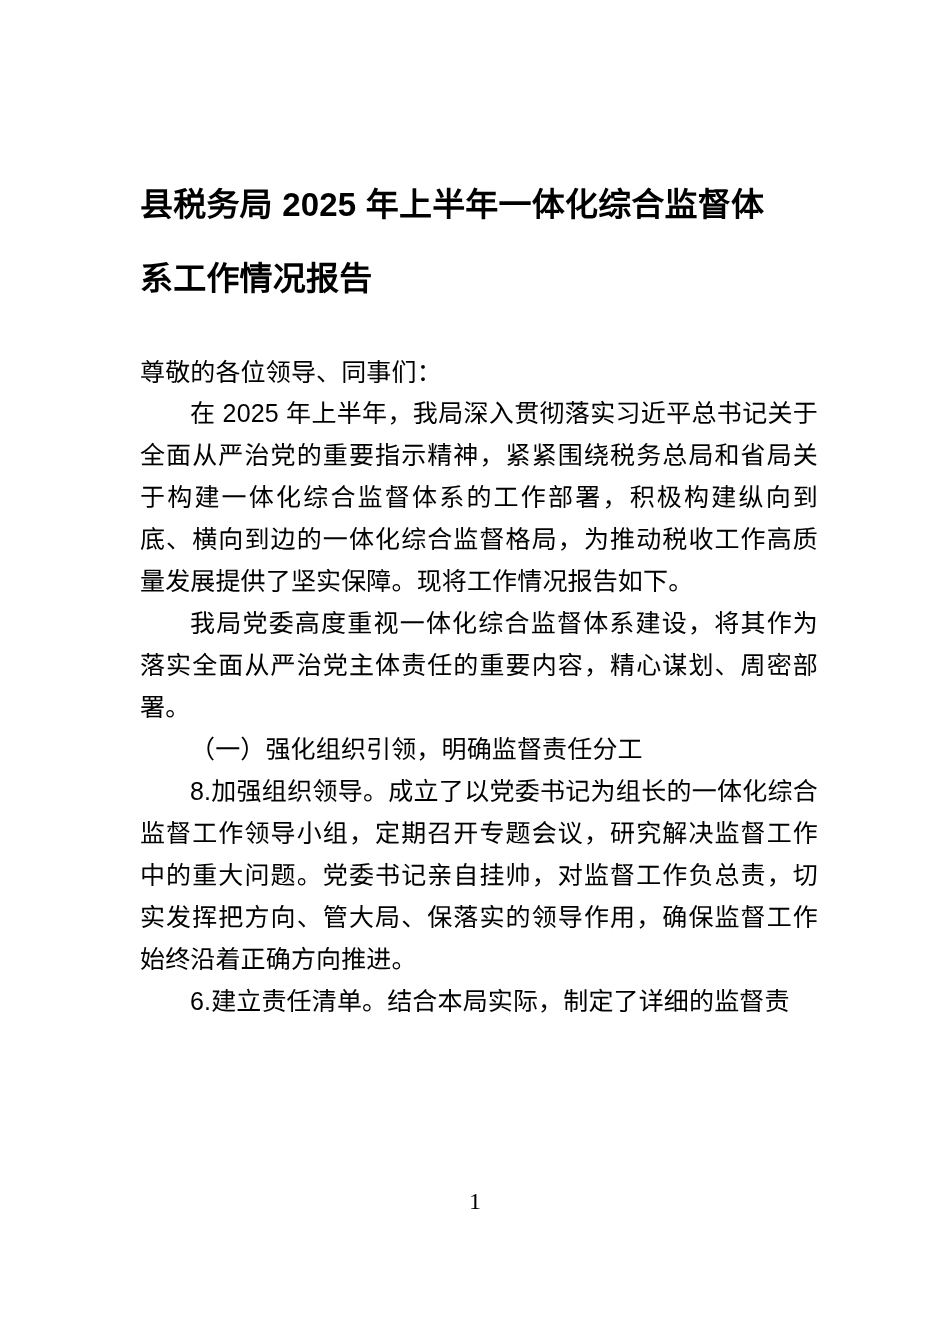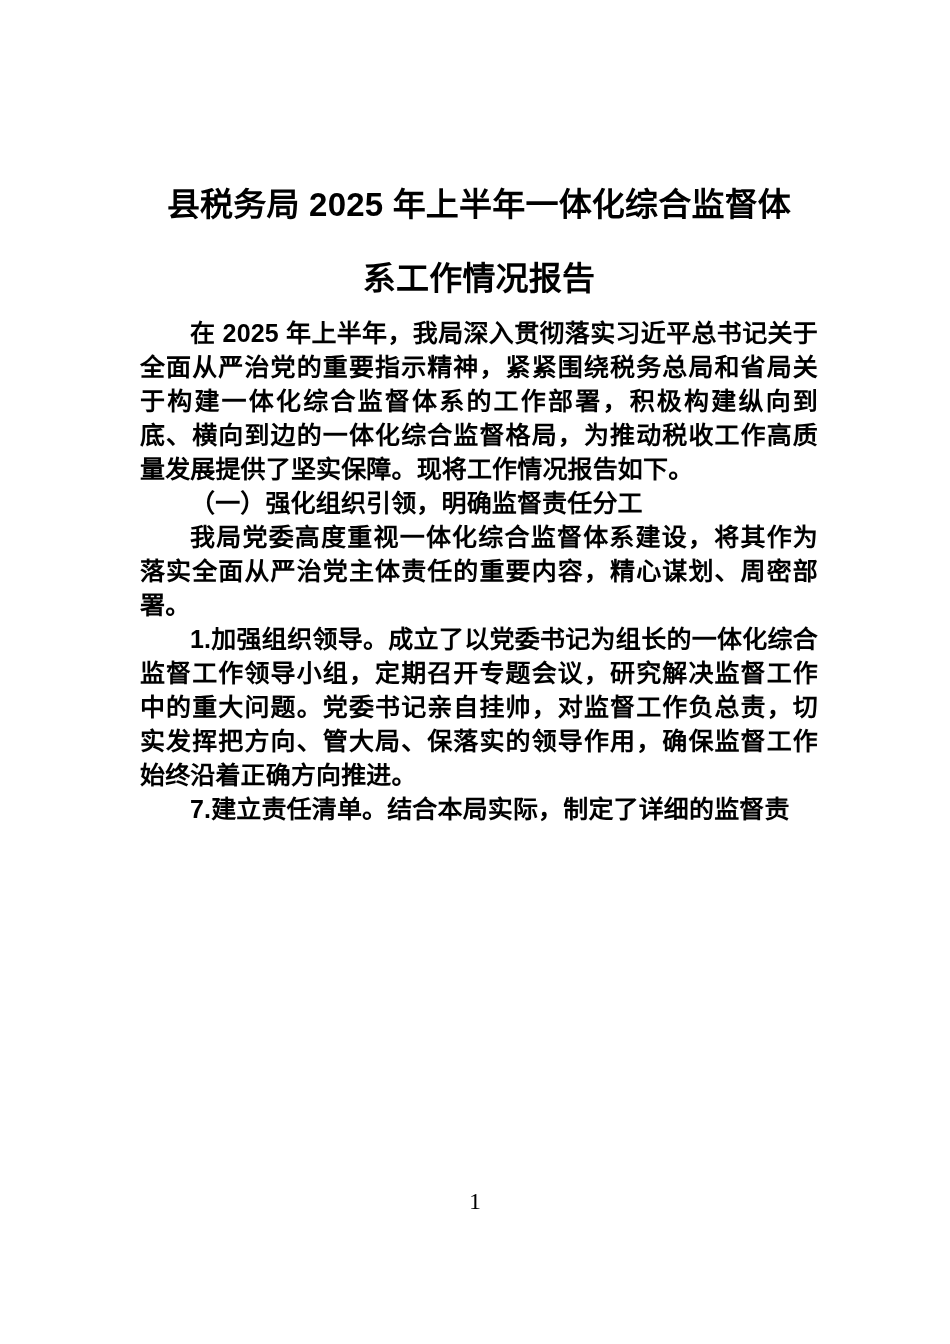--- a/index.html
+++ b/index.html
@@ -32,45 +32,43 @@
     top: 0;
     width: 678px;
   }
 
   .doc-title {
     margin: 0;
     padding-top: 168px;
     font-size: 33px;
     font-weight: 700;
     line-height: 74px;
-    text-align: center;
     letter-spacing: 0.2px;
     font-family: "Liberation Sans", "DejaVu Sans", sans-serif;
   }
 
   .salutation {
     margin: 0;
     padding-top: 38px;
     font-size: 25px;
     line-height: 37.5px;
     text-align: justify;
     text-justify: inter-ideograph;
     letter-spacing: 0.15px;
   }
 
   .para {
     margin: 0;
     font-size: 25px;
-    line-height: 34px;
+    line-height: 42px;
     text-indent: 2em;
     text-align: justify;
     text-justify: inter-ideograph;
     letter-spacing: 0.15px;
     word-break: break-all;
-    font-weight: bold;
   }
 
   .page-number {
     position: absolute;
     left: 0;
     right: 0;
     top: 1186px;
     text-align: center;
     font-size: 24px;
     line-height: 30px;
@@ -82,30 +80,31 @@
 
 <div class="page">
 
   <div class="doc-body">
 
     <h1 class="doc-title">
       <span>县税务局 2025 年上半年一体化综合监督体</span><br>
       <span>系工作情况报告</span>
     </h1>
 
+    <p class="salutation">尊敬的各位领导、同事们：</p>
 
     <p class="para">在 2025 年上半年，我局深入贯彻落实习近平总书记关于全面从严治党的重要指示精神，紧紧围绕税务总局和省局关于构建一体化综合监督体系的工作部署，积极构建纵向到底、横向到边的一体化综合监督格局，为推动税收工作高质量发展提供了坚实保障。现将工作情况报告如下。</p>
 
 
+    <p class="para">我局党委高度重视一体化综合监督体系建设，将其作为落实全面从严治党主体责任的重要内容，精心谋划、周密部署。</p>
+
     <p class="para">（一）强化组织引领，明确监督责任分工</p>
 
-    <p class="para">我局党委高度重视一体化综合监督体系建设，将其作为落实全面从严治党主体责任的重要内容，精心谋划、周密部署。</p>
-
-    <p class="para">1.加强组织领导。成立了以党委书记为组长的一体化综合监督工作领导小组，定期召开专题会议，研究解决监督工作中的重大问题。党委书记亲自挂帅，对监督工作负总责，切实发挥把方向、管大局、保落实的领导作用，确保监督工作始终沿着正确方向推进。</p>
+    <p class="para">8.加强组织领导。成立了以党委书记为组长的一体化综合监督工作领导小组，定期召开专题会议，研究解决监督工作中的重大问题。党委书记亲自挂帅，对监督工作负总责，切实发挥把方向、管大局、保落实的领导作用，确保监督工作始终沿着正确方向推进。</p>
 
 
-    <p class="para">7.建立责任清单。结合本局实际，制定了详细的监督责</p>
+    <p class="para">6.建立责任清单。结合本局实际，制定了详细的监督责</p>
 
   </div>
 
   <div class="page-number">1</div>
 
 </div>
 
 </body></html>

